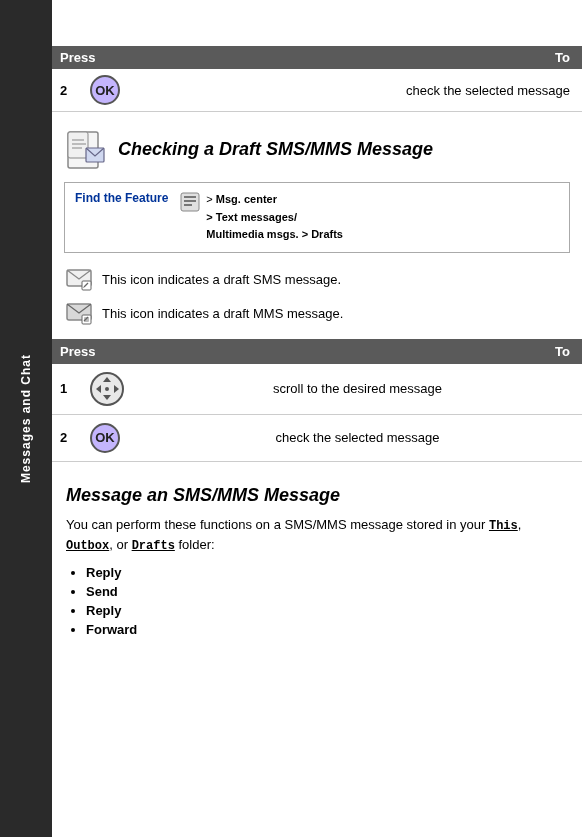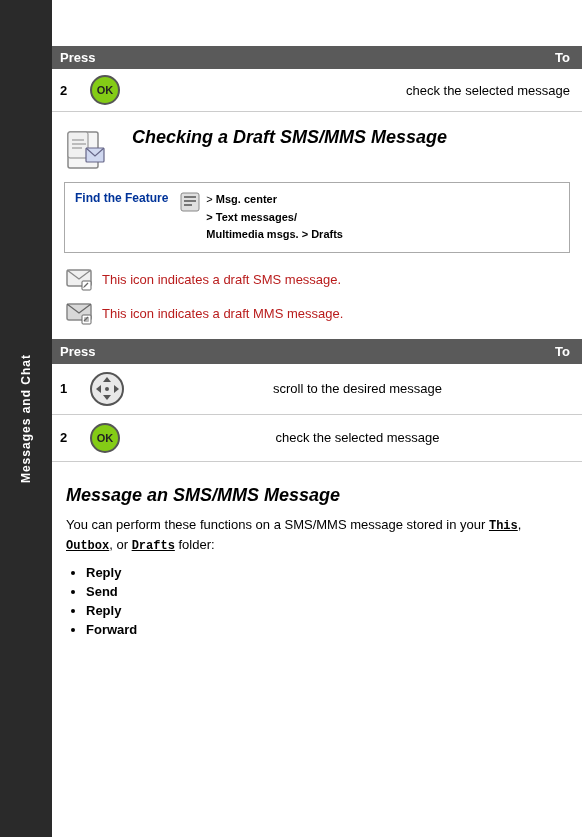--- a/index.html
+++ b/index.html
@@ -87,22 +87,22 @@
 
     
     .ok-btn {
       display: inline-flex;
       align-items: center;
       justify-content: center;
       width: 30px;
       height: 30px;
       border-radius: 50%;
       border: 2px solid #555;
-      background: #84cc16;
-      font-size: 11px;
+      background: #c4b5fd;
+      font-size: 13px;
       font-weight: bold;
       color: #222;
     }
 
     
     .nav-btn {
       display: inline-flex;
       align-items: center;
       justify-content: center;
       width: 34px;
@@ -157,23 +157,23 @@
     .center-dot {
       grid-column: 2; grid-row: 2;
       width: 4px; height: 4px;
       border-radius: 50%;
       background: #555;
     }
 
     
     .section-header {
       display: flex;
-      align-items: flex-start;
+      align-items: center;
       padding: 14px 12px 8px 12px;
-      gap: 24px;
+      gap: 10px;
     }
     .doc-icon {
       width: 44px;
       height: 44px;
       flex-shrink: 0;
       margin-top: 4px;
     }
     .section-title {
       font-size: 18px;
       font-weight: bold;
@@ -226,21 +226,21 @@
       gap: 10px;
       padding: 6px 14px;
     }
     .icon-row .icon-img {
       width: 26px;
       height: 22px;
       flex-shrink: 0;
     }
     .icon-row .icon-desc {
       font-size: 13px;
-      color: #b91c1c;
+      color: #000000;
     }
 
     
     .table-section {
       margin: 8px 0;
     }
     .table-main {
       width: 100%;
       border-collapse: collapse;
     }

